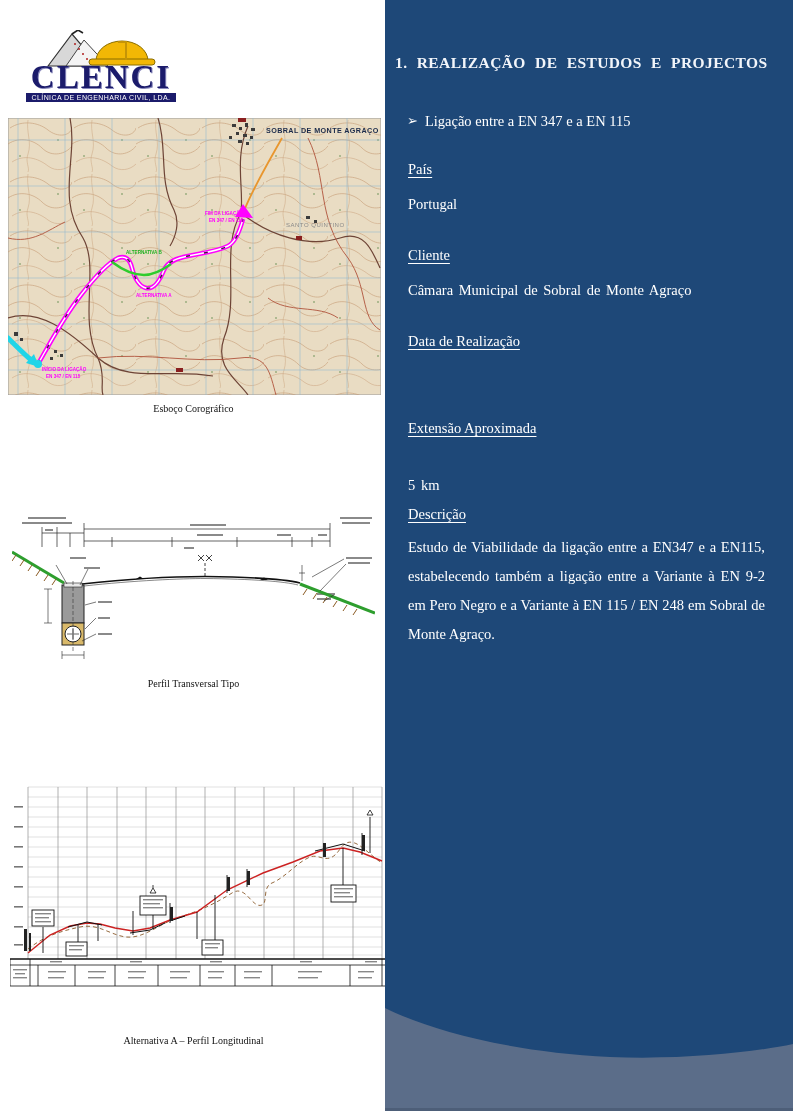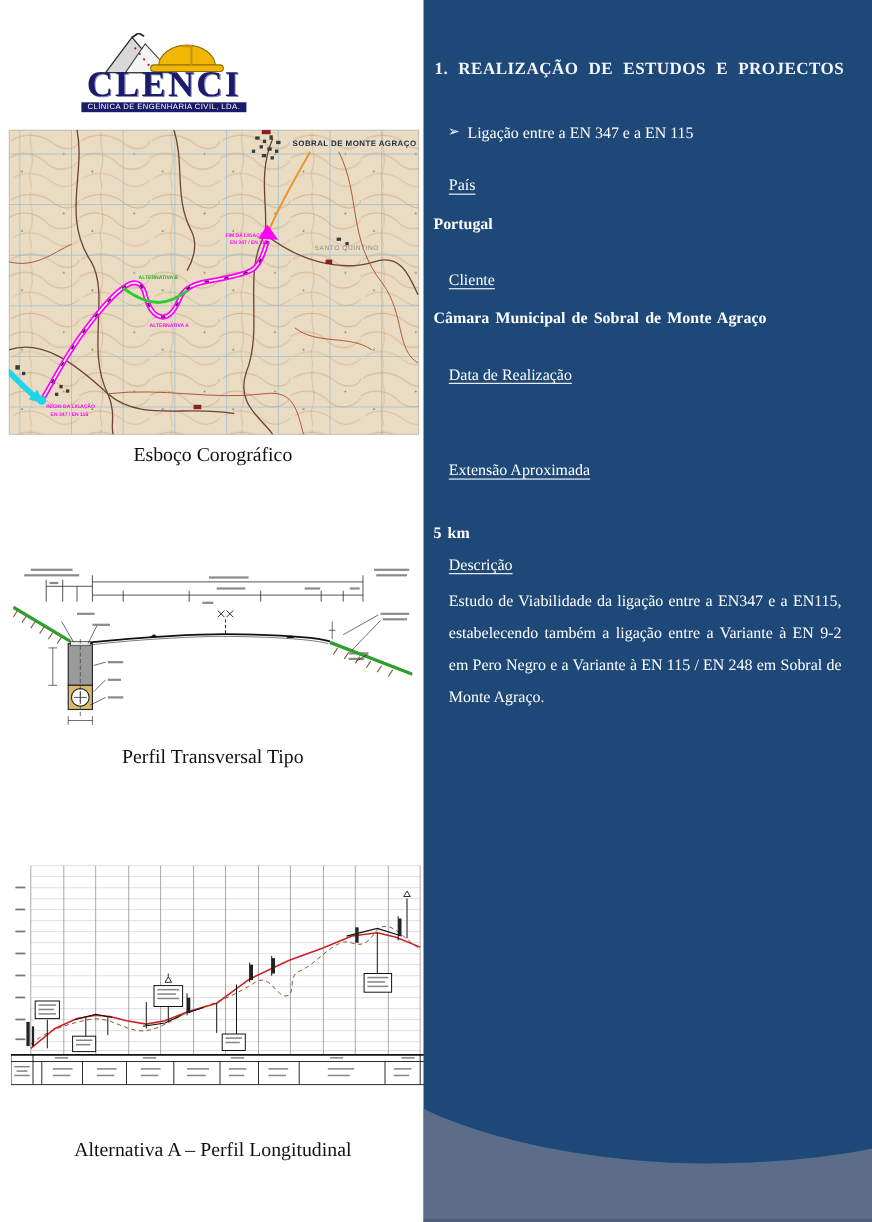--- a/index.html
+++ b/index.html
@@ -2,55 +2,55 @@
 <html><head>
 <meta charset="utf-8">
 <style>
   html,body{margin:0;padding:0;}
   body{
     width:793px;height:1111px;position:relative;overflow:hidden;
     background:#ffffff;
     font-family:"Liberation Serif", serif;
   }
   
-  .logo{position:absolute;left:26px;top:30px;width:150px;margin-left:48px;}
+  .logo{position:absolute;left:26px;top:30px;width:150px;}
   .logo-art{display:block;margin:0 auto;}
   .logo-name{
     text-align:center;font-weight:bold;font-size:33px;line-height:30px;
     color:#1b1b6b;letter-spacing:2px;margin-top:-6px;
     text-shadow:1px 1px 0 #8888bb;
   }
   .logo-band{
     margin-top:1px;background:#1b1b6b;color:#ffffff;
     font-size:7px;line-height:9px;text-align:center;letter-spacing:.4px;
     font-family:"Liberation Sans", sans-serif;white-space:nowrap;
   }
   .fig{position:absolute;}
   .caption{
     position:absolute;left:0;width:387px;text-align:center;
-    font-size:18px;color:#111111;
+    font-size:10px;color:#111111;
   }
   
   .panel{
     position:absolute;left:385px;top:0;width:408px;height:1111px;
     background:#1e4878;color:#ffffff;
   }
   .panel-wave{position:absolute;left:0;bottom:0;width:408px;height:111px;}
   .panel-title{
     position:absolute;left:10px;top:54px;width:390px;
     font-size:15.5px;font-weight:bold;letter-spacing:.4px;word-spacing:5px;
     color:#f2f5fa;
   }
   .bullet-line{position:absolute;left:22px;top:113px;font-size:14.5px;}
   .bullet-glyph{font-size:13px;margin-right:7px;position:relative;top:-1px;}
   .sec-label{
     position:absolute;left:23px;font-size:14.5px;
     text-decoration:underline;text-underline-offset:3px;
   }
-  .sec-value{position:absolute;left:9px;font-size:14.5px;word-spacing:2px;font-weight:bold;}
+  .sec-value{position:absolute;left:23px;font-size:14.5px;word-spacing:2px;}
   .para{
     position:absolute;left:23px;width:357px;font-size:14.5px;line-height:29px;
     text-align:justify;
   }
   svg text{font-family:"Liberation Sans", sans-serif;}
 </style>
 </head>
 <body>
 
 <div class="logo">

